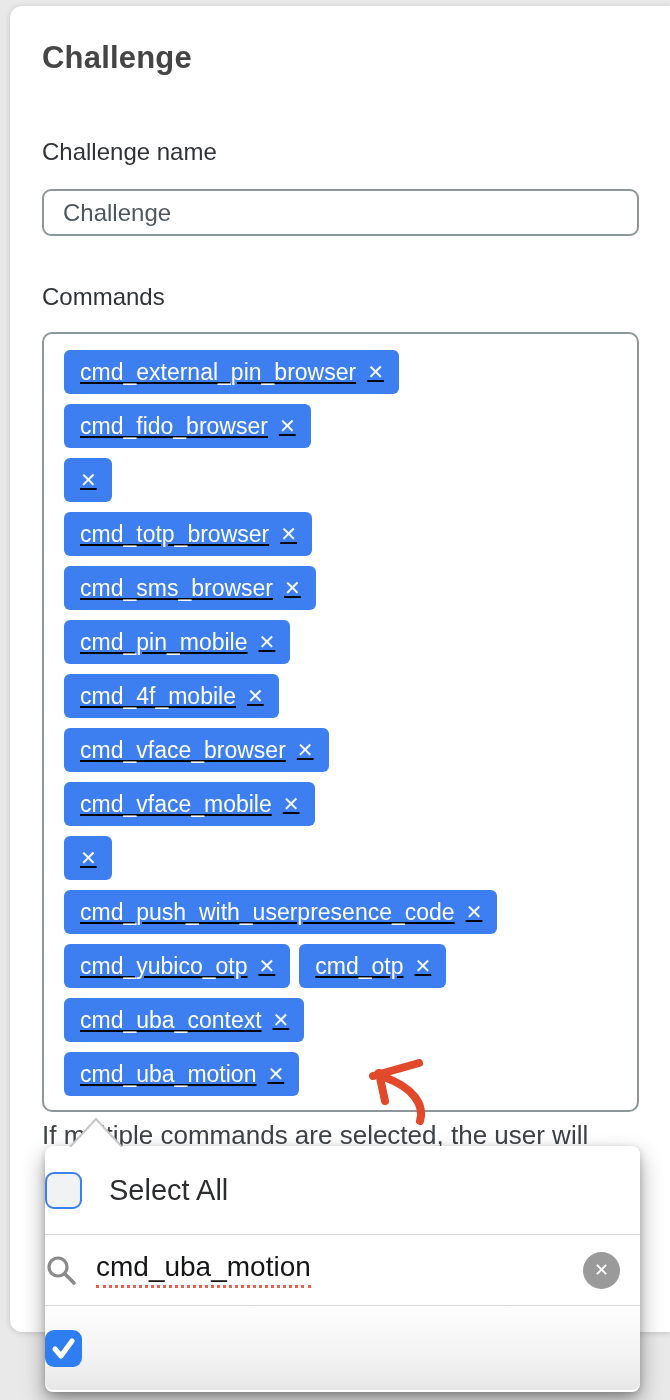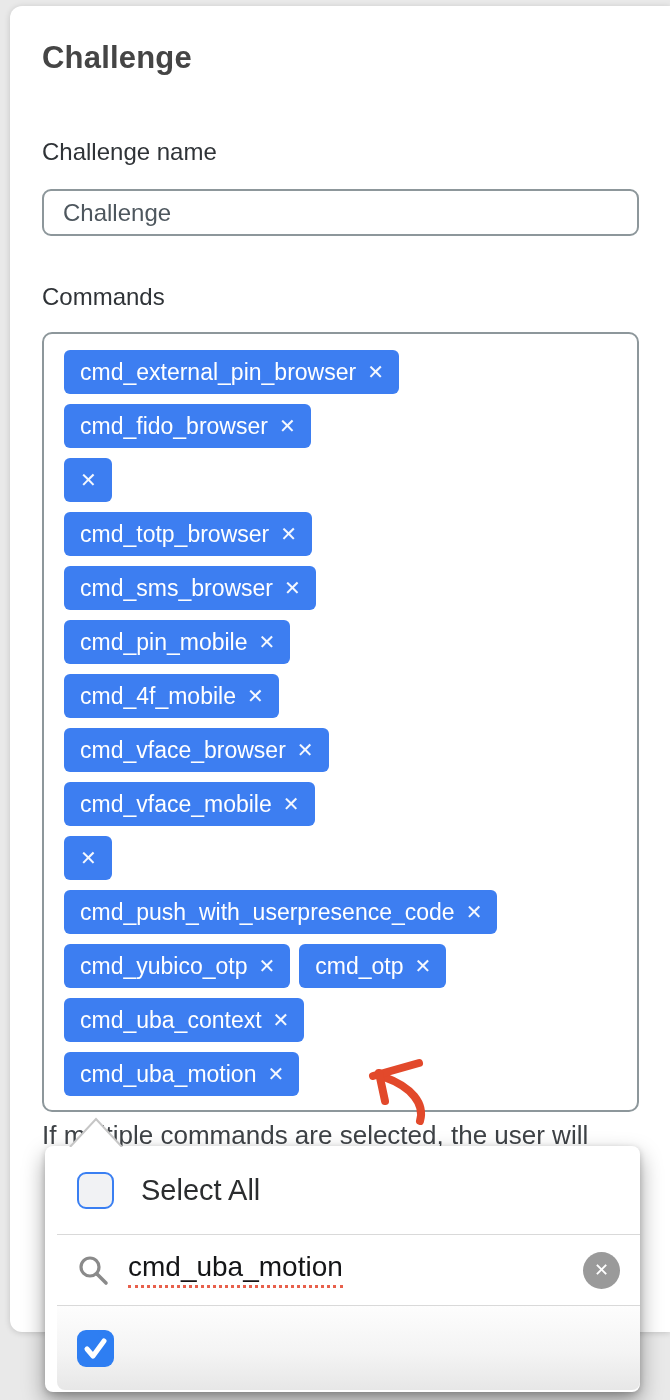--- a/index.html
+++ b/index.html
@@ -25,21 +25,21 @@
   .text-input{
     position:absolute;left:32px;top:183px;width:597px;height:47px;
     box-sizing:border-box;border:2px solid #8d979b;border-radius:9px;
     padding:0 0 0 19px;font-size:24px;color:#4e575e;background:#fff;
     font-family:inherit;outline:none;
   }
   
   .commands-box{
     position:absolute;left:32px;top:326px;width:597px;height:780px;
     box-sizing:border-box;border:2px solid #8d979b;border-radius:10px;
-    padding:16px 36px 0 20px;overflow:hidden;background:#fff;
+    padding:16px 36px 0 20px;overflow:hidden;background:#fff;text-decoration:underline;
   }
   .chip-row{display:flex;gap:9px;margin-bottom:10px;}
   .chip{
     display:inline-flex;align-items:center;gap:11px;height:44px;
     padding:0 15px 0 16px;background:var(--chip,#3d7ef1);border-radius:6px;
     color:#ffffff;font-size:23px;white-space:nowrap;cursor:pointer;
   }
   .chip-x{font-size:20px;line-height:1;opacity:.95;}
   .helper-text{
     position:absolute;left:32px;top:1114px;width:640px;
@@ -49,21 +49,21 @@
   .arrow-svg{position:absolute;left:350px;top:1050px;z-index:9;}
   .arrow-svg path{stroke:var(--arrow,#e2492b);stroke-width:8;fill:none;
     stroke-linecap:round;stroke-linejoin:round;}
   
   .caret-svg{position:absolute;left:68px;top:1117px;z-index:6;}
   .dropdown{
     position:absolute;left:45px;top:1146px;width:595px;height:246px;z-index:5;
     background:#ffffff;border-radius:8px;
     box-shadow:0 10px 22px rgba(0,0,0,.38),0 2px 6px rgba(0,0,0,.18);
   }
-  .dd-row{display:flex;align-items:center;box-sizing:border-box;padding-left:20px;margin-left:12px;}
+  .dd-row{display:flex;align-items:center;box-sizing:border-box;}
   .row-select-all{height:89px;border-bottom:1px solid #d9d9d9;border-radius:8px 8px 0 0;}
   .row-search{height:71px;border-bottom:1px solid #d9d9d9;}
   .row-unselect{
     height:84px;border-radius:0 0 8px 8px;
     background:linear-gradient(180deg,#fdfdfd 0%,#f4f4f4 55%,#e7e7e7 100%);
   }
   .checkbox{
     width:37px;height:37px;box-sizing:border-box;border-radius:9px;
     flex:0 0 auto;cursor:pointer;
   }

